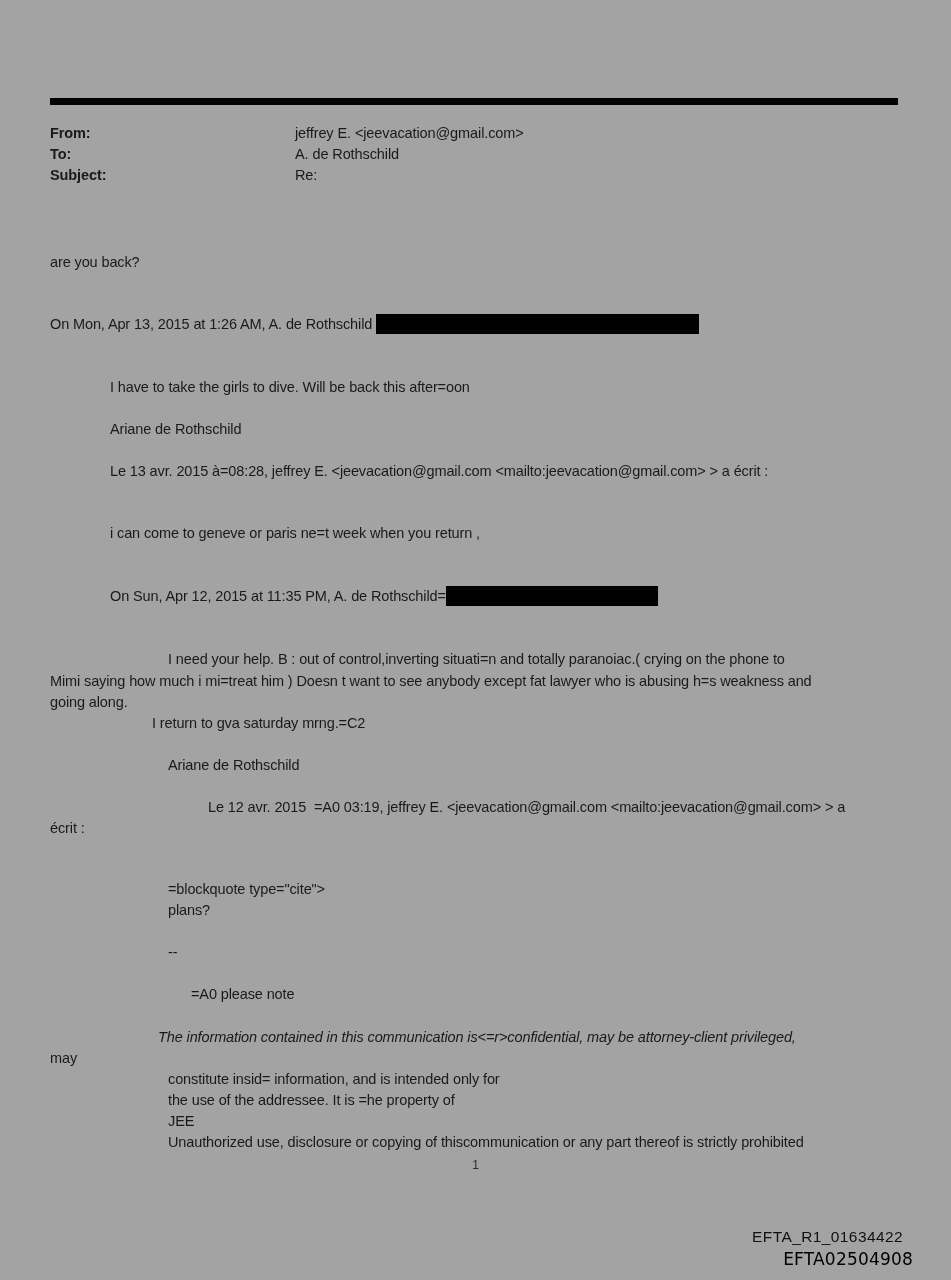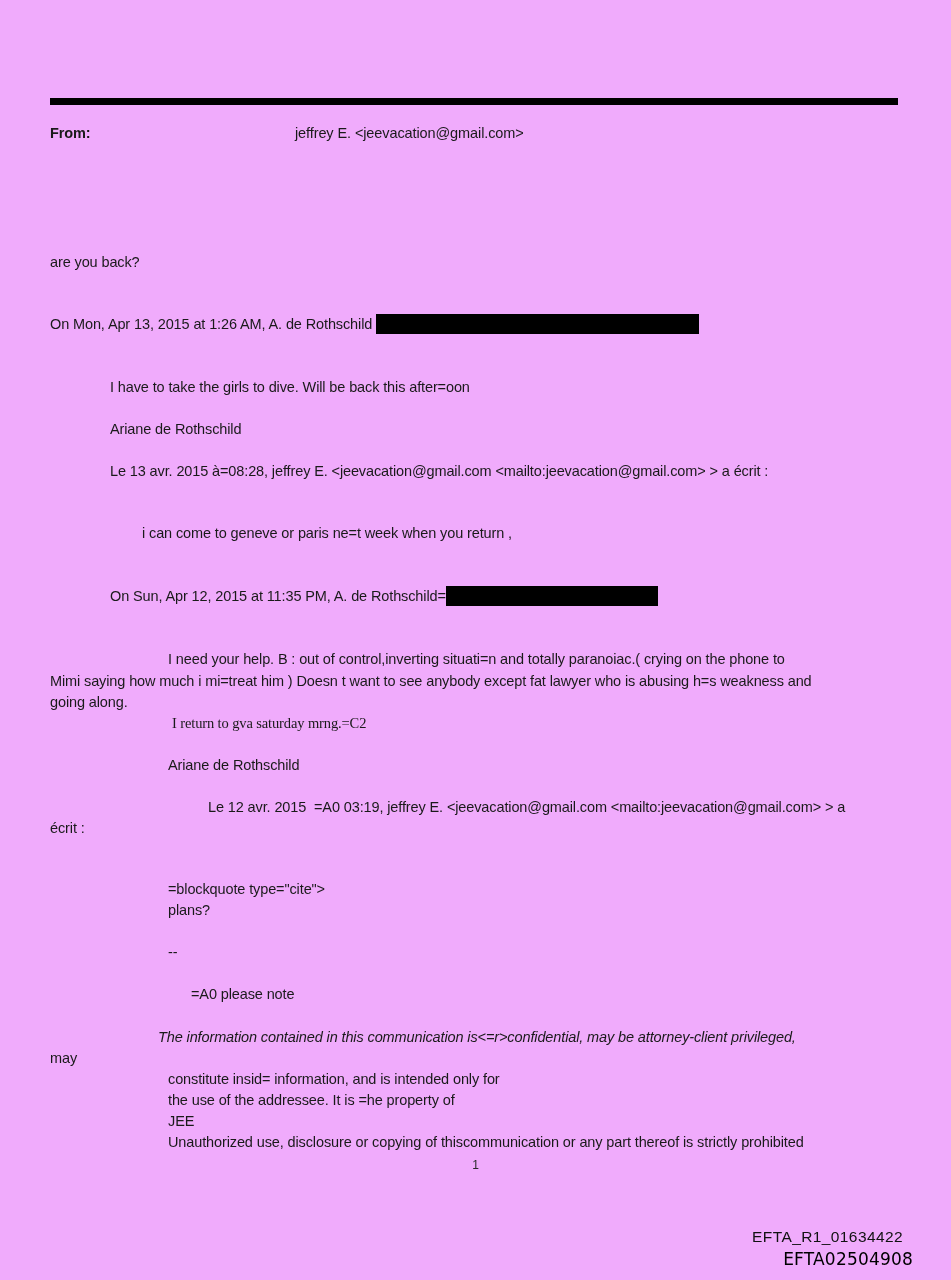--- a/index.html
+++ b/index.html
@@ -4,21 +4,21 @@
 <style>
   html, body {
     margin: 0;
     padding: 0;
     background: #ffffff;
   }
   .page {
     position: relative;
     width: 951px;
     height: 1280px;
-    background: #f0abfc;
+    background: #a3a3a3;
     font-family: "Liberation Sans", sans-serif;
     color: #1a1a1a;
     overflow: hidden;
   }
 
   
   .top-rule {
     position: absolute;
     left: 50px;
     top: 98px;
@@ -109,43 +109,51 @@
 
 <div class="page">
 
   <div class="top-rule"></div>
 
   <div class="header">
     <div class="hdr-row">
       <span class="hdr-label">From:</span>
       <span class="hdr-value">jeffrey E. &lt;jeevacation@gmail.com&gt;</span>
     </div>
+    <div class="hdr-row">
+      <span class="hdr-label">To:</span>
+      <span class="hdr-value">A. de Rothschild</span>
+    </div>
+    <div class="hdr-row">
+      <span class="hdr-label">Subject:</span>
+      <span class="hdr-value">Re:</span>
+    </div>
   </div>
 
   <div class="body">
 
     <div class="line" style="left:50px; top:252px;">are you back?</div>
 
     <div class="line" style="left:50px; top:314px;"><span>On Mon, Apr 13, 2015 at 1:26 AM, A. de Rothschild </span><span class="redaction" style="width:323px; height:20px; vertical-align:-4px;"></span><span>&gt; wrote:</span></div>
 
     <div class="line" style="left:110px; top:377px;text-align:right;">I have to take the girls to dive. Will be back this after=oon</div>
 
     <div class="line" style="left:110px; top:419px;">Ariane de Rothschild</div>
 
     <div class="line" style="left:110px; top:461px;">Le 13 avr. 2015 à=08:28, jeffrey E. &lt;jeevacation@gmail.com &lt;mailto:jeevacation@gmail.com&gt; &gt; a écrit :</div>
 
-    <div class="line" style="left:110px; top:523px;margin-left:32px;">i can come to geneve or paris ne=t week when you return ,</div>
+    <div class="line" style="left:110px; top:523px;">i can come to geneve or paris ne=t week when you return ,</div>
 
     <div class="line" style="left:110px; top:586px;"><span>On Sun, Apr 12, 2015 at 11:35 PM, A. de Rothschild=</span><span class="redaction" style="width:212px; height:20px; vertical-align:-4px;"></span><span> wrote:</span></div>
 
     <div class="line" style="left:168px; top:649px;">I need your help. B : out of control,inverting situati=n and totally paranoiac.( crying on the phone to</div>
     <div class="line" style="left:50px; top:671px;">Mimi saying how much i mi=treat him ) Doesn t want to see anybody except fat lawyer who is abusing h=s weakness and</div>
     <div class="line" style="left:50px; top:692px;">going along.</div>
 
-    <div class="line" style="left:172px; top:713px;font-family:Liberation Serif, serif;">I return to gva saturday mrng.=C2</div>
+    <div class="line" style="left:152px; top:713px;">I return to gva saturday mrng.=C2</div>
 
     <div class="line" style="left:168px; top:755px;">Ariane de Rothschild</div>
 
     <div class="line" style="left:168px; top:797px;margin-left:40px;">Le 12 avr. 2015  =A0 03:19, jeffrey E. &lt;jeevacation@gmail.com &lt;mailto:jeevacation@gmail.com&gt; &gt; a</div>
     <div class="line" style="left:50px; top:818px;">écrit :</div>
 
     <div class="line" style="left:168px; top:879px;">=blockquote type="cite"&gt;</div>
     <div class="line" style="left:168px; top:900px;">plans?</div>
     <div class="line" style="left:168px; top:942px;">--</div>
     <div class="line" style="left:191px; top:984px;">=A0 please note</div>

